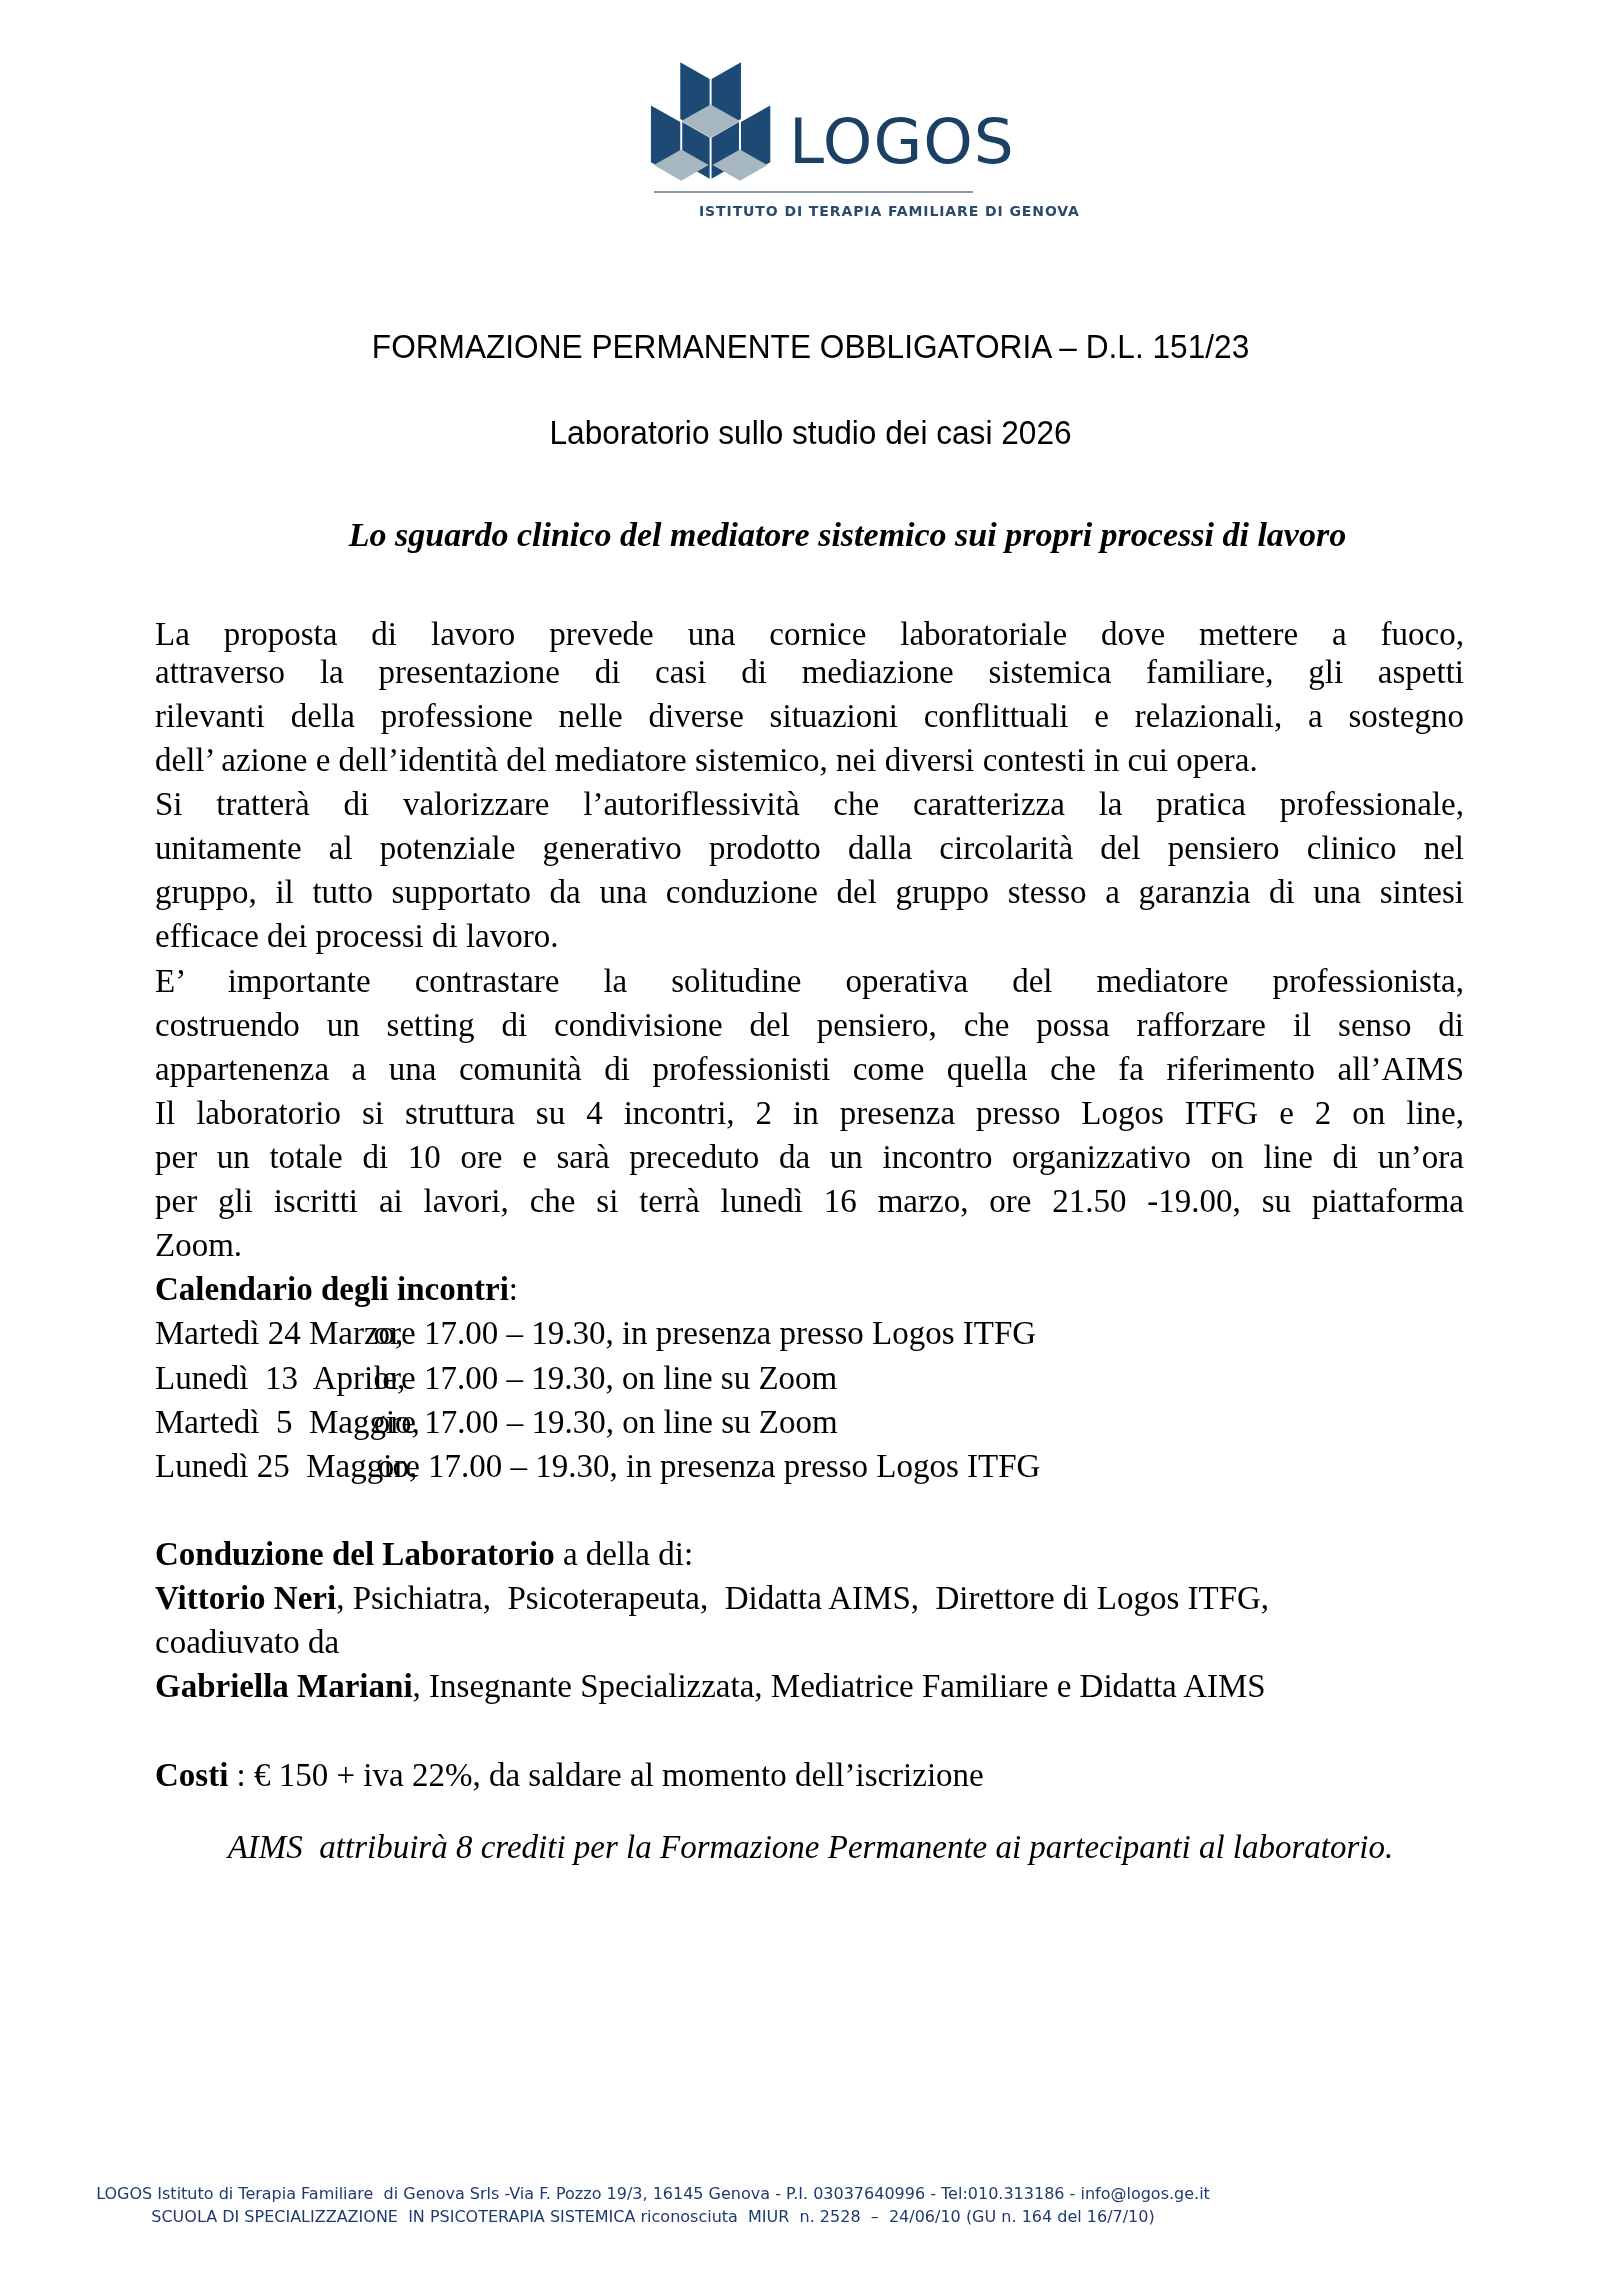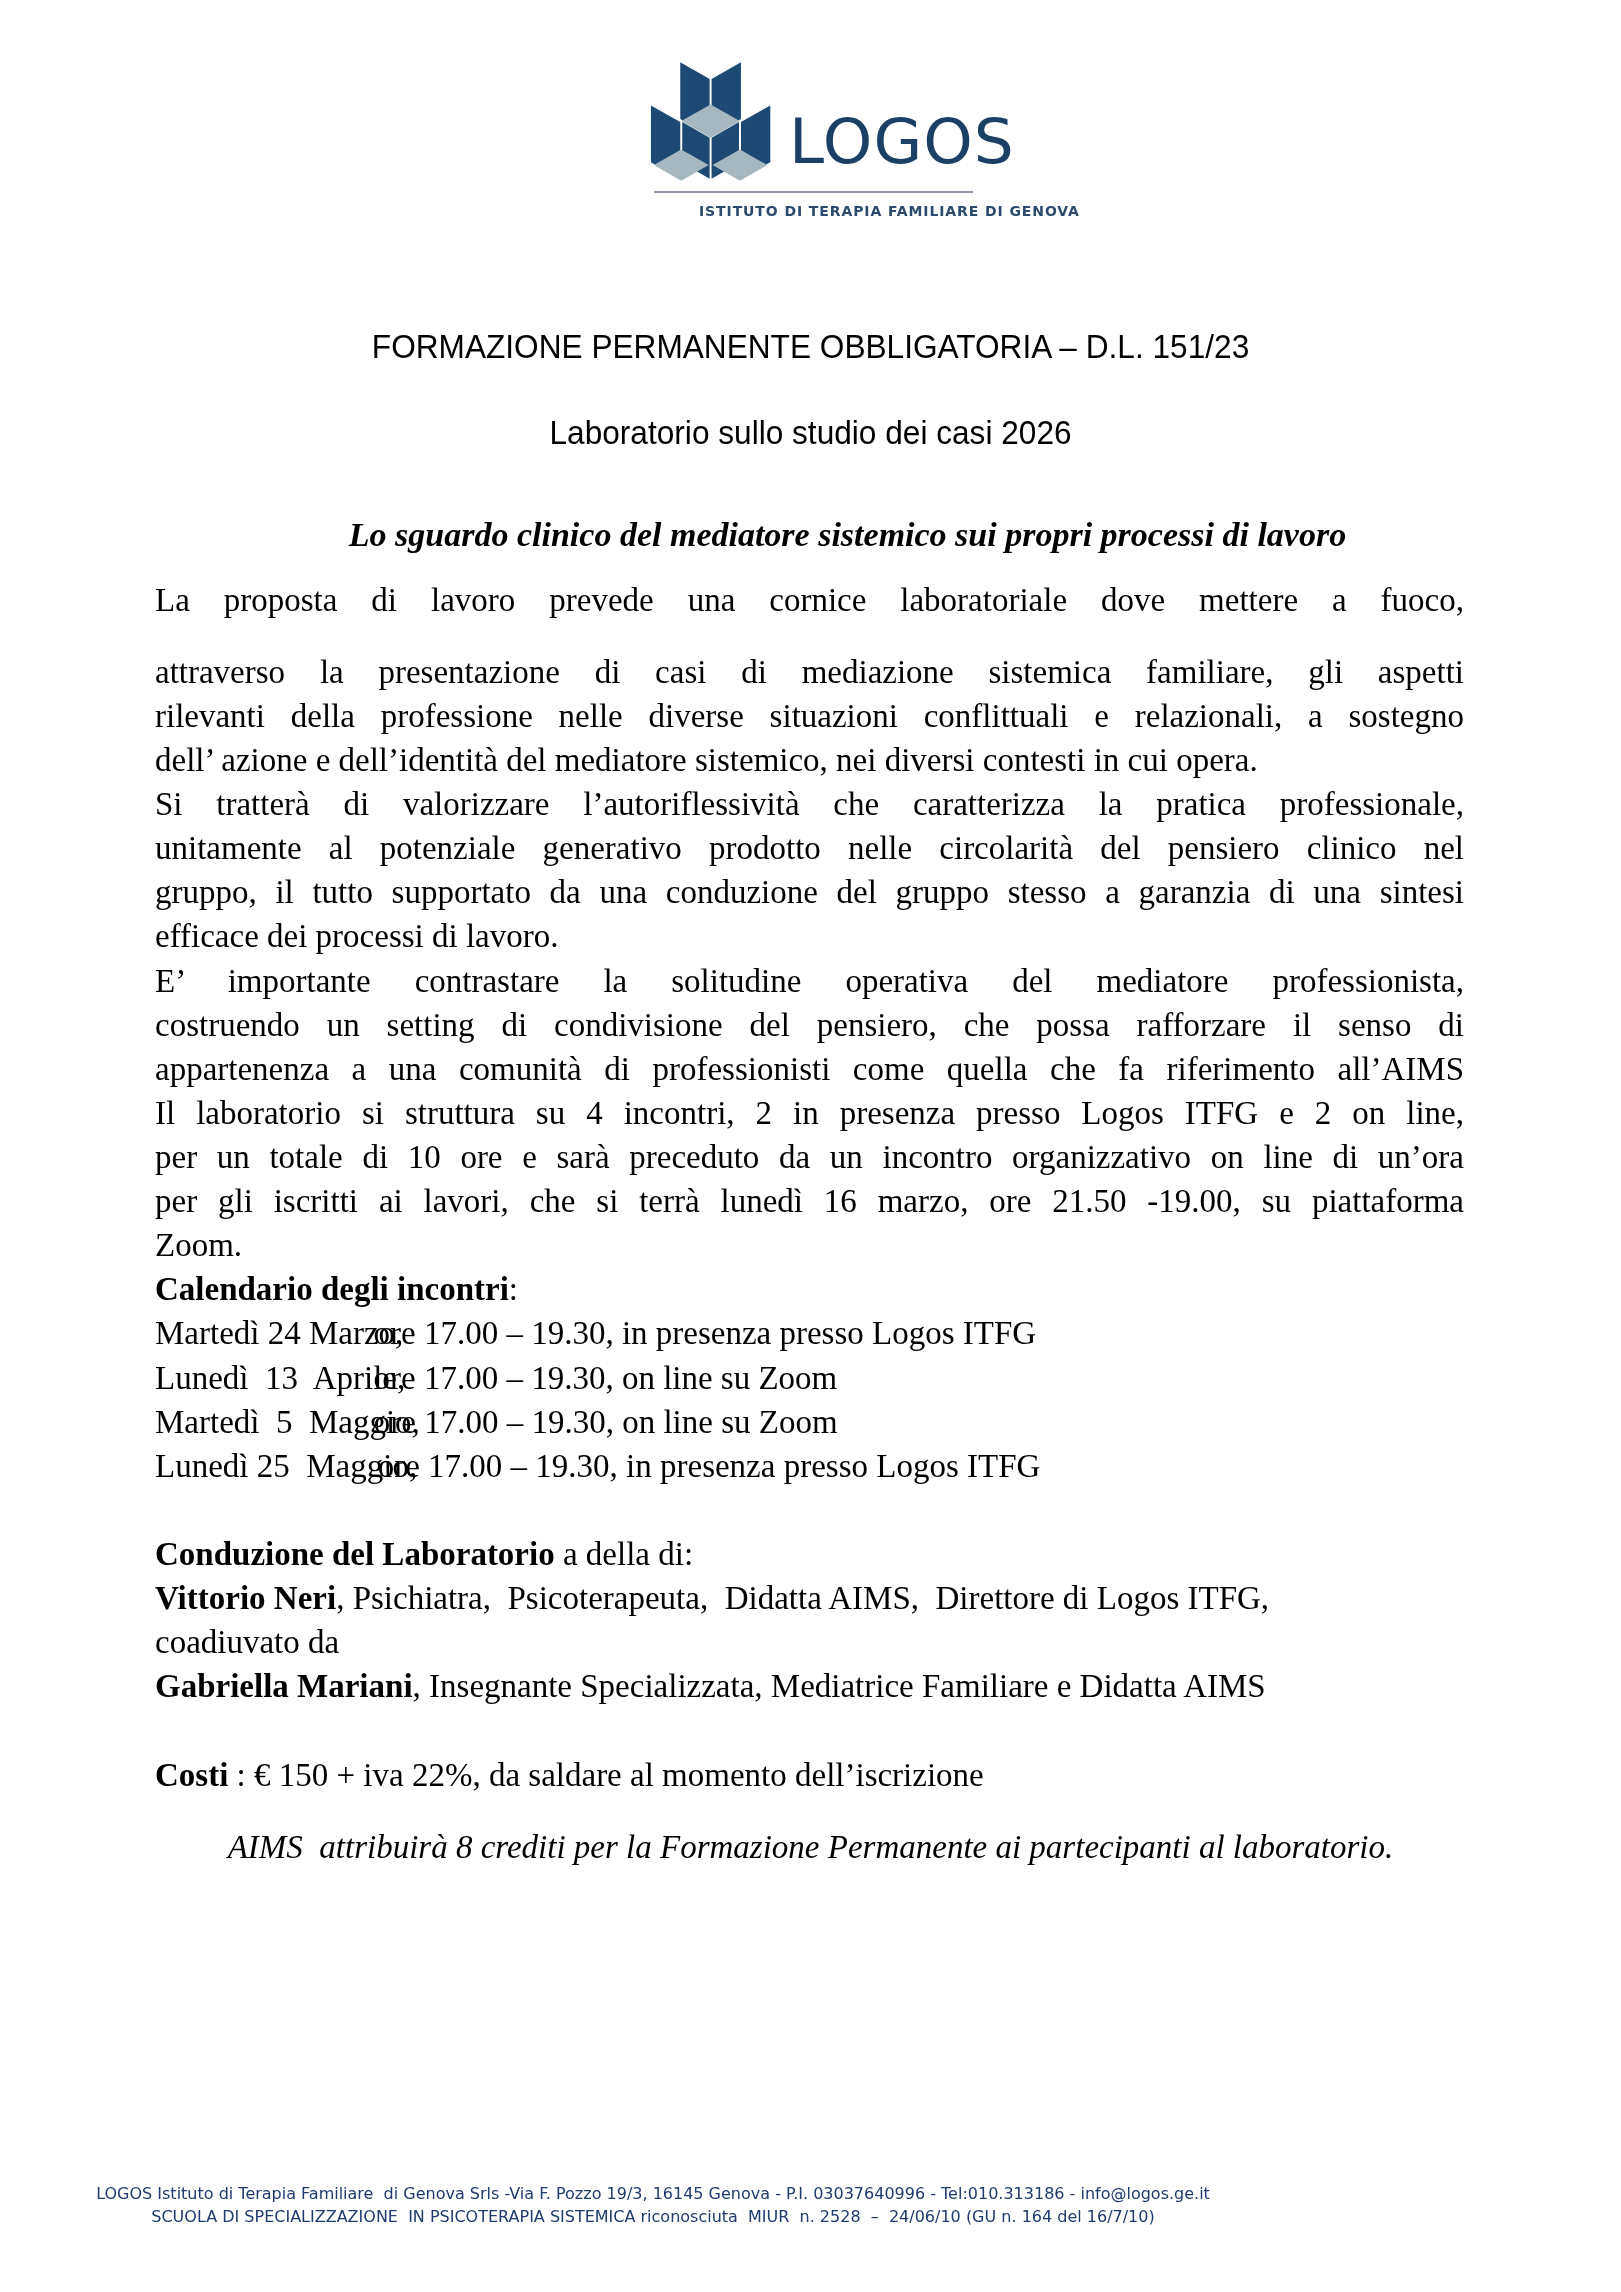--- a/index.html
+++ b/index.html
@@ -39,26 +39,26 @@
 </div>
 <div class="logo-word">LOGOS</div>
 <div class="logo-rule"></div>
 <div class="logo-tag">ISTITUTO DI TERAPIA FAMILIARE DI GENOVA</div>
 
 <div class="abs title1">FORMAZIONE PERMANENTE OBBLIGATORIA – D.L. 151/23</div>
 <div class="abs title2">Laboratorio sullo studio dei casi 2026</div>
 <div class="abs subtitle">Lo sguardo clinico del mediatore sistemico sui propri processi di lavoro</div>
 
 <div>
-  <div class="ln j" style="top:578px">La proposta di lavoro prevede una cornice laboratoriale dove mettere a fuoco,</div>
+  <div class="ln j" style="top:612px">La proposta di lavoro prevede una cornice laboratoriale dove mettere a fuoco,</div>
   <div class="ln j" style="top:650px">attraverso la presentazione di casi di mediazione sistemica familiare, gli aspetti</div>
   <div class="ln j" style="top:694px">rilevanti della  professione nelle diverse situazioni conflittuali e relazionali, a sostegno</div>
   <div class="ln" style="top:738px">dell’ azione  e dell’identità del mediatore sistemico, nei diversi contesti in cui opera.</div>
   <div class="ln j" style="top:782px">Si tratterà di valorizzare l’autoriflessività che caratterizza la pratica professionale,</div>
-  <div class="ln j" style="top:826px">unitamente al potenziale generativo prodotto nelle circolarità del pensiero clinico nel</div>
+  <div class="ln j" style="top:826px">unitamente al potenziale generativo prodotto dalla circolarità del pensiero clinico nel</div>
   <div class="ln j" style="top:870px">gruppo, il tutto supportato da una conduzione del gruppo stesso a garanzia di una sintesi</div>
   <div class="ln" style="top:914px">efficace dei  processi di lavoro.</div>
   <div class="ln j" style="top:959px">E’ importante contrastare la solitudine operativa del mediatore professionista,</div>
   <div class="ln j" style="top:1003px">costruendo un setting di condivisione del pensiero, che possa rafforzare il senso di</div>
   <div class="ln j" style="top:1047px">appartenenza a una comunità di professionisti come quella che fa riferimento all’AIMS</div>
   <div class="ln j" style="top:1091px">Il laboratorio si struttura su 4 incontri, 2 in presenza presso Logos ITFG e 2 on line,</div>
   <div class="ln j" style="top:1135px">per un totale di 10 ore e sarà preceduto da un incontro organizzativo on line di un’ora</div>
   <div class="ln j" style="top:1179px">per gli iscritti ai lavori, che si terrà lunedì 16 marzo, ore 21.50 -19.00, su piattaforma</div>
   <div class="ln" style="top:1223px">Zoom.</div>
 </div>

